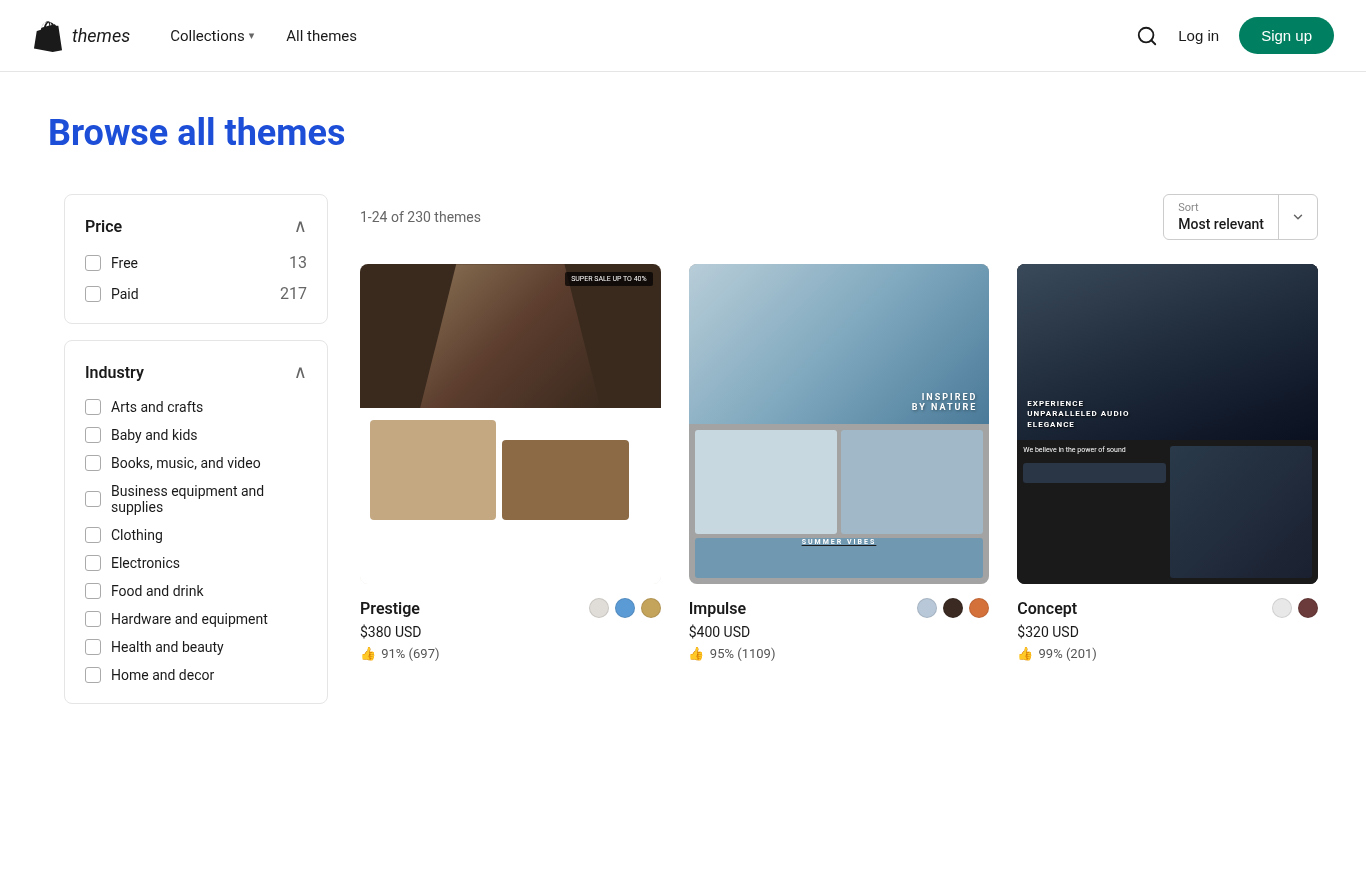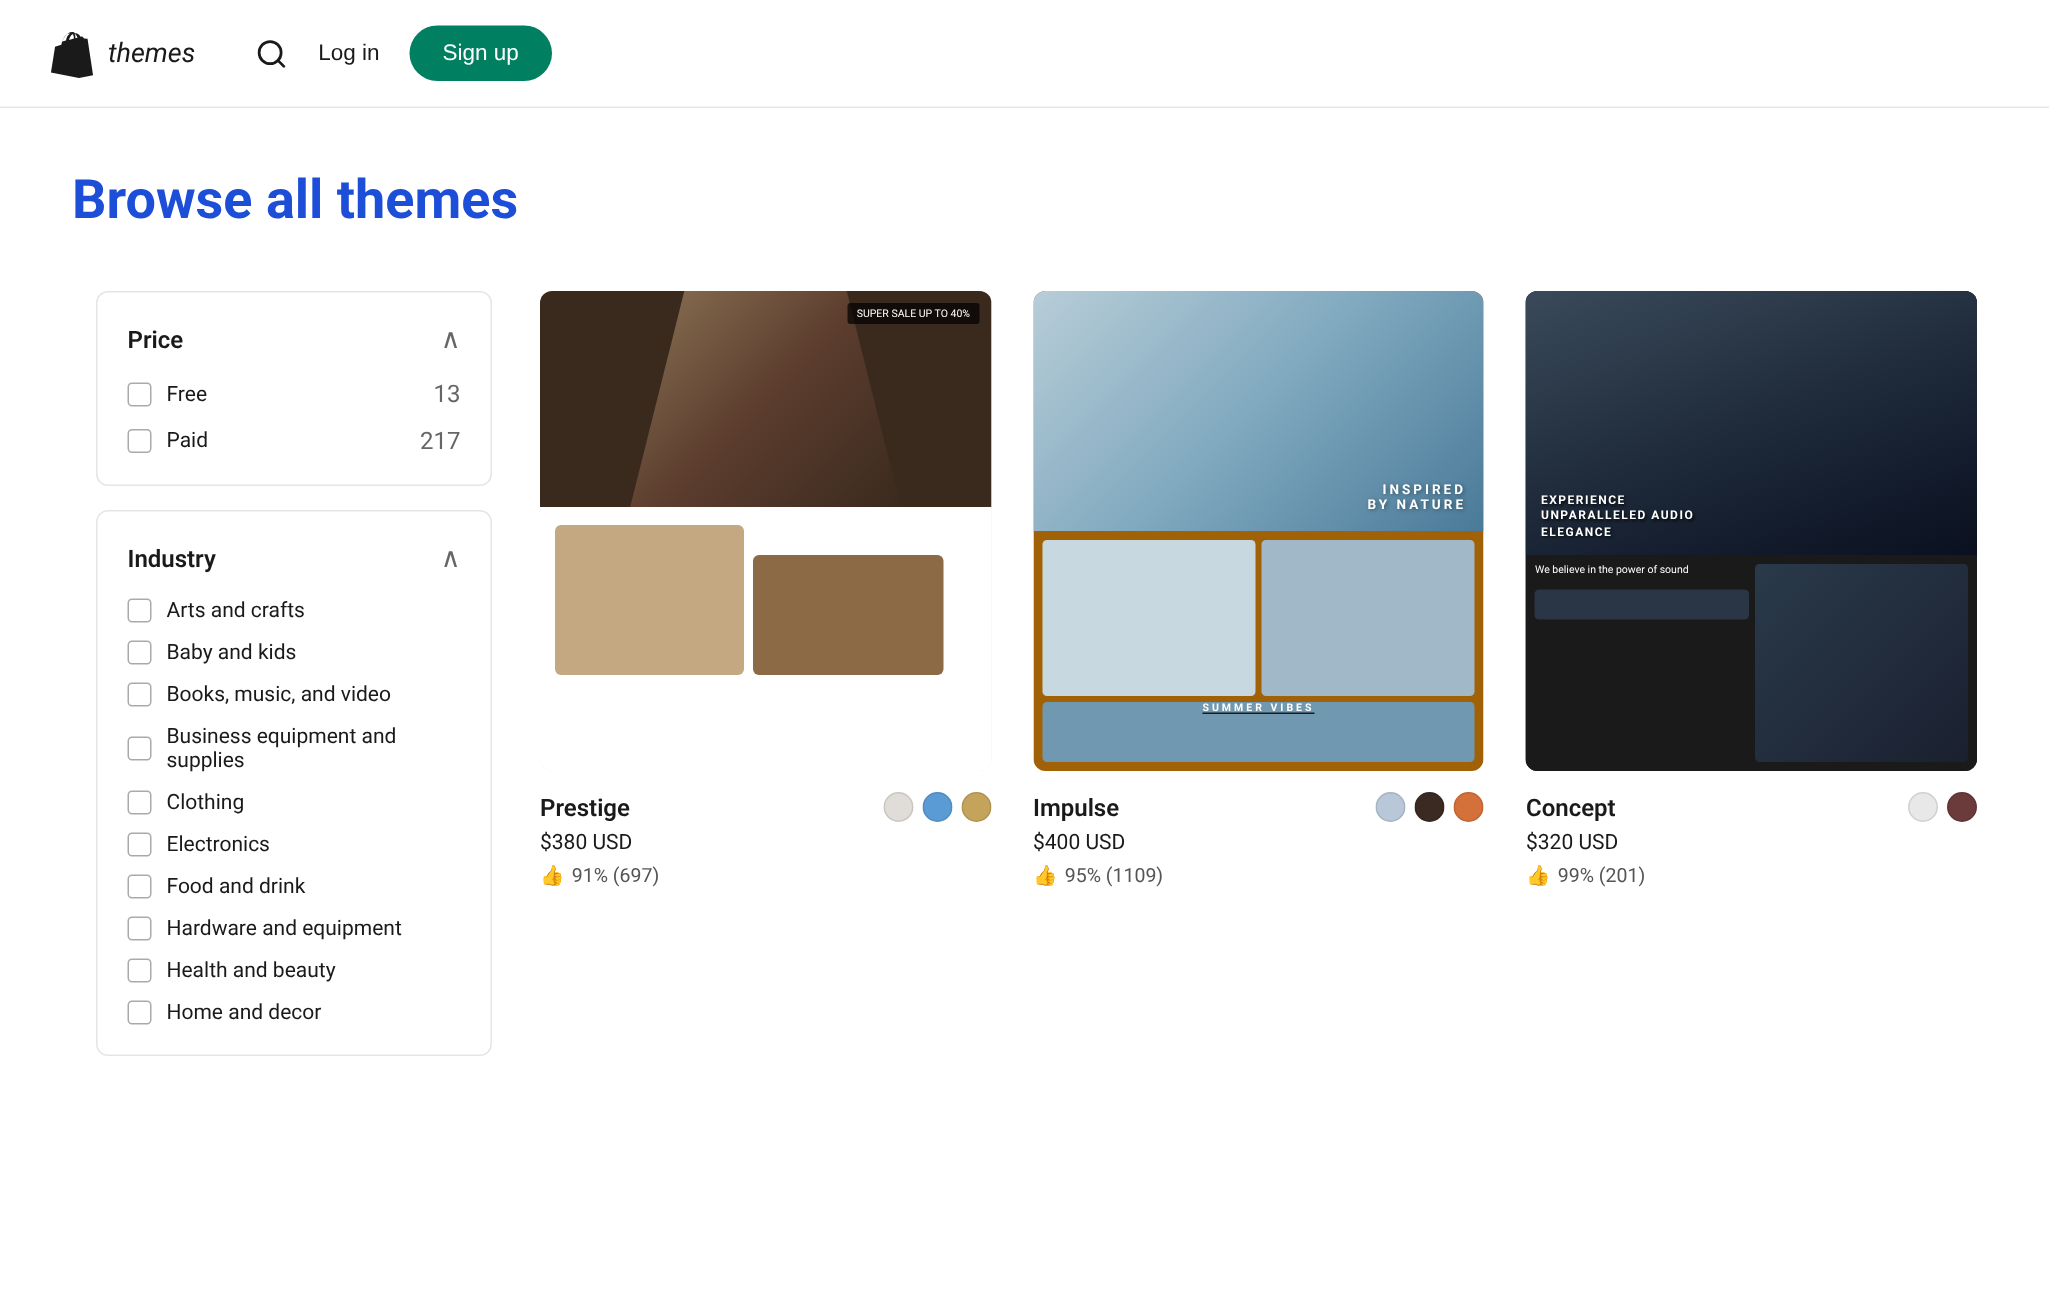--- a/index.html
+++ b/index.html
@@ -320,21 +320,21 @@
       color: #1a0f0a;
       font-size: 7px;
       padding: 4px 12px;
       border: none;
       cursor: pointer;
       letter-spacing: 1px;
     }
 
     
     .impulse-preview {
-      background: #a16207;
+      background: #a3a3a3;
     }
     .impulse-top {
       height: 50%;
       background: linear-gradient(135deg, #b8cdd8 0%, #7fa8be 50%, #4a7a99 100%);
       position: relative;
       overflow: hidden;
       display: flex;
       align-items: center;
       justify-content: center;
     }
@@ -494,20 +494,29 @@
 <body>
 
 <header class="header">
   <div class="logo-area">
     <svg class="logo-icon" viewBox="0 0 50 57" fill="none" xmlns="http://www.w3.org/2000/svg">
       <path d="M43.5 10.8c0-.3-.3-.5-.5-.5l-3.5-.2-2.4-2.4c-.2-.2-.6-.1-.8 0l-1.2.4C33.9 5.6 31.7 4 29.1 4c-.1 0-.2 0-.3.1-1-1.3-2.3-1.8-3.3-1.8-8.1 0-12 10.1-13.2 15.2l-5.7 1.8c-1.8.5-1.8.6-2 2.3L0 50.6l33.3 6.4L50 53.7 43.5 10.8zM31.5 9.1L29 9.9c0-.3.1-.7.1-1 .1-2.1-.5-3.5-1.2-4.5 1.4.3 2.6 1.8 3.6 4.7zm-5.8-4.3c.9 1 1.5 2.6 1.5 4.8v.4l-5.7 1.8c1.1-4.2 3.2-6.5 4.7-7.2.2.1.3.1.5.2zM22 4.2c.3 0 .5 0 .8.1-2 1-4.1 3.7-5 8.1l-4.4 1.4C14.6 9.9 17.4 4.2 22 4.2z" fill="#1a1a1a"></path>
     </svg>
     <span class="logo-text">themes</span>
   </div>
 
+  <nav class="nav">
+    <a class="nav-item">
+      <span>Collections</span>
+      <span class="nav-chevron">▾</span>
+    </a>
+    <a class="nav-item">
+      <span>All themes</span>
+    </a>
+  </nav>
 
   <div class="header-actions">
     <button class="search-icon-btn">
       <svg width="22" height="22" viewBox="0 0 24 24" fill="none" stroke="currentColor" stroke-width="2" stroke-linecap="round" stroke-linejoin="round">
         <circle cx="11" cy="11" r="8"></circle>
           <line x1="21" y1="21" x2="16.65" y2="16.65"></line>
       </svg>
     </button>
     <button class="login-btn">Log in</button>
     <button class="signup-btn">Sign up</button>
@@ -611,20 +620,34 @@
         <label class="filter-label">Home and decor</label>
       </div>
     </div>
           </div>
       </div>
 
     </aside>
 
     <main class="themes-area">
 
+      <div class="themes-toolbar">
+        <span class="themes-count">1-24 of 230 themes</span>
+        <div class="sort-container">
+          <div class="sort-label-area">
+            <span class="sort-label-text">Sort</span>
+            <span class="sort-value">Most relevant</span>
+          </div>
+          <button class="sort-dropdown-btn">
+            <svg width="14" height="14" viewBox="0 0 24 24" fill="none" stroke="currentColor" stroke-width="2.5" stroke-linecap="round" stroke-linejoin="round">
+              <polyline points="6 9 12 15 18 9"></polyline>
+            </svg>
+          </button>
+        </div>
+      </div>
 
       <div class="themes-grid">
 
         <div class="theme-card">
           <div class="theme-image-wrapper">
             <div class="theme-preview prestige-preview">
               <div class="prestige-top">
                 <div class="prestige-figure"></div>
                 <div class="prestige-badge">SUPER SALE UP TO 40%</div>
               </div>

